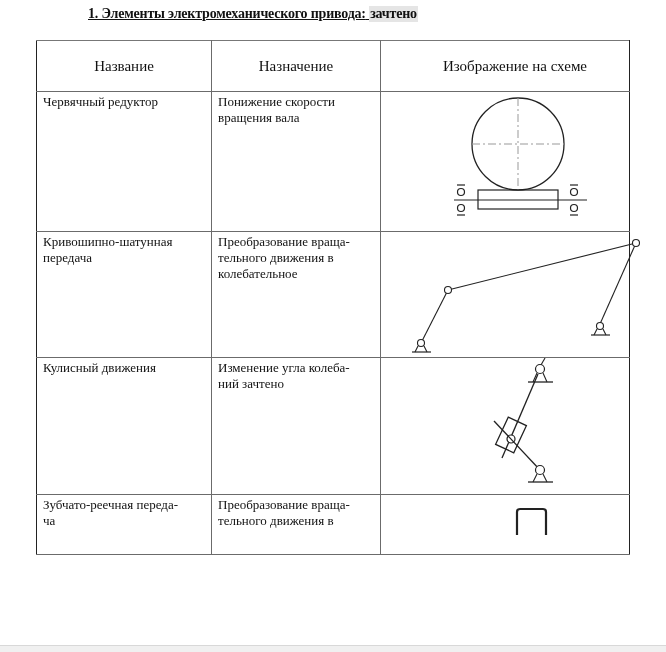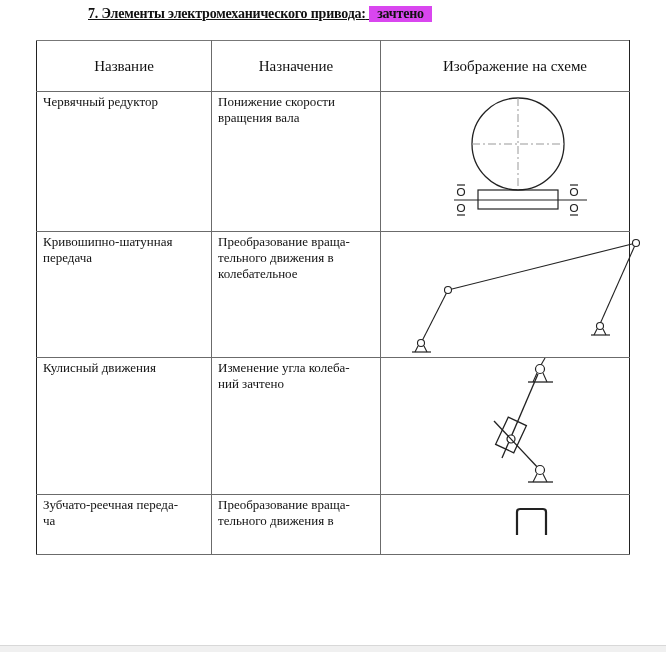--- a/index.html
+++ b/index.html
@@ -5,21 +5,21 @@
   html, body { margin:0; padding:0; }
   body {
     width:666px; height:652px; overflow:hidden; background:#ffffff;
     position:relative; font-family:"Liberation Serif", "DejaVu Serif", serif; color:#111;
   }
   .heading {
     position:absolute; left:88px; top:6px; font-size:14px; font-weight:bold;
     text-decoration:underline; white-space:nowrap; letter-spacing:-0.2px;
   }
   .heading .status {
-    background:#d946ef; text-decoration:none; padding:0 8px; display:inline-block; line-height:16px;
+    background:#e5e5e5; text-decoration:none; padding:0 1px; display:inline-block; line-height:16px;
   }
   .heading .status-wrap { text-decoration:none; }
   table.grid {
     position:absolute; left:36px; top:40px; border-collapse:collapse;
     table-layout:fixed; width:593px;
   }
   table.grid td, table.grid th {
     border:1px solid #6b6b6b; vertical-align:top; padding:0; font-weight:normal;
   }
   table.grid tr td:first-child, table.grid tr th:first-child { border-left-color:#222; }
@@ -34,21 +34,21 @@
   .img-cell svg { display:block; }
   .bottom-bar {
     position:absolute; left:0; top:645px; width:666px; height:7px; background:#f0f0f0;
     border-top:1px solid #d8d8d8;
   }
 </style>
 </head>
 <body>
 
 <div class="heading">
-  <span>7. Элементы электромеханического привода:</span>
+  <span>1. Элементы электромеханического привода:</span>
   <span class="status-wrap"> </span><span class="status">зачтено</span>
 </div>
 
 <table class="grid">
   <colgroup>
     <col style="width:175px">
     <col style="width:169px">
     <col style="width:249px">
   </colgroup>
   <tbody>

